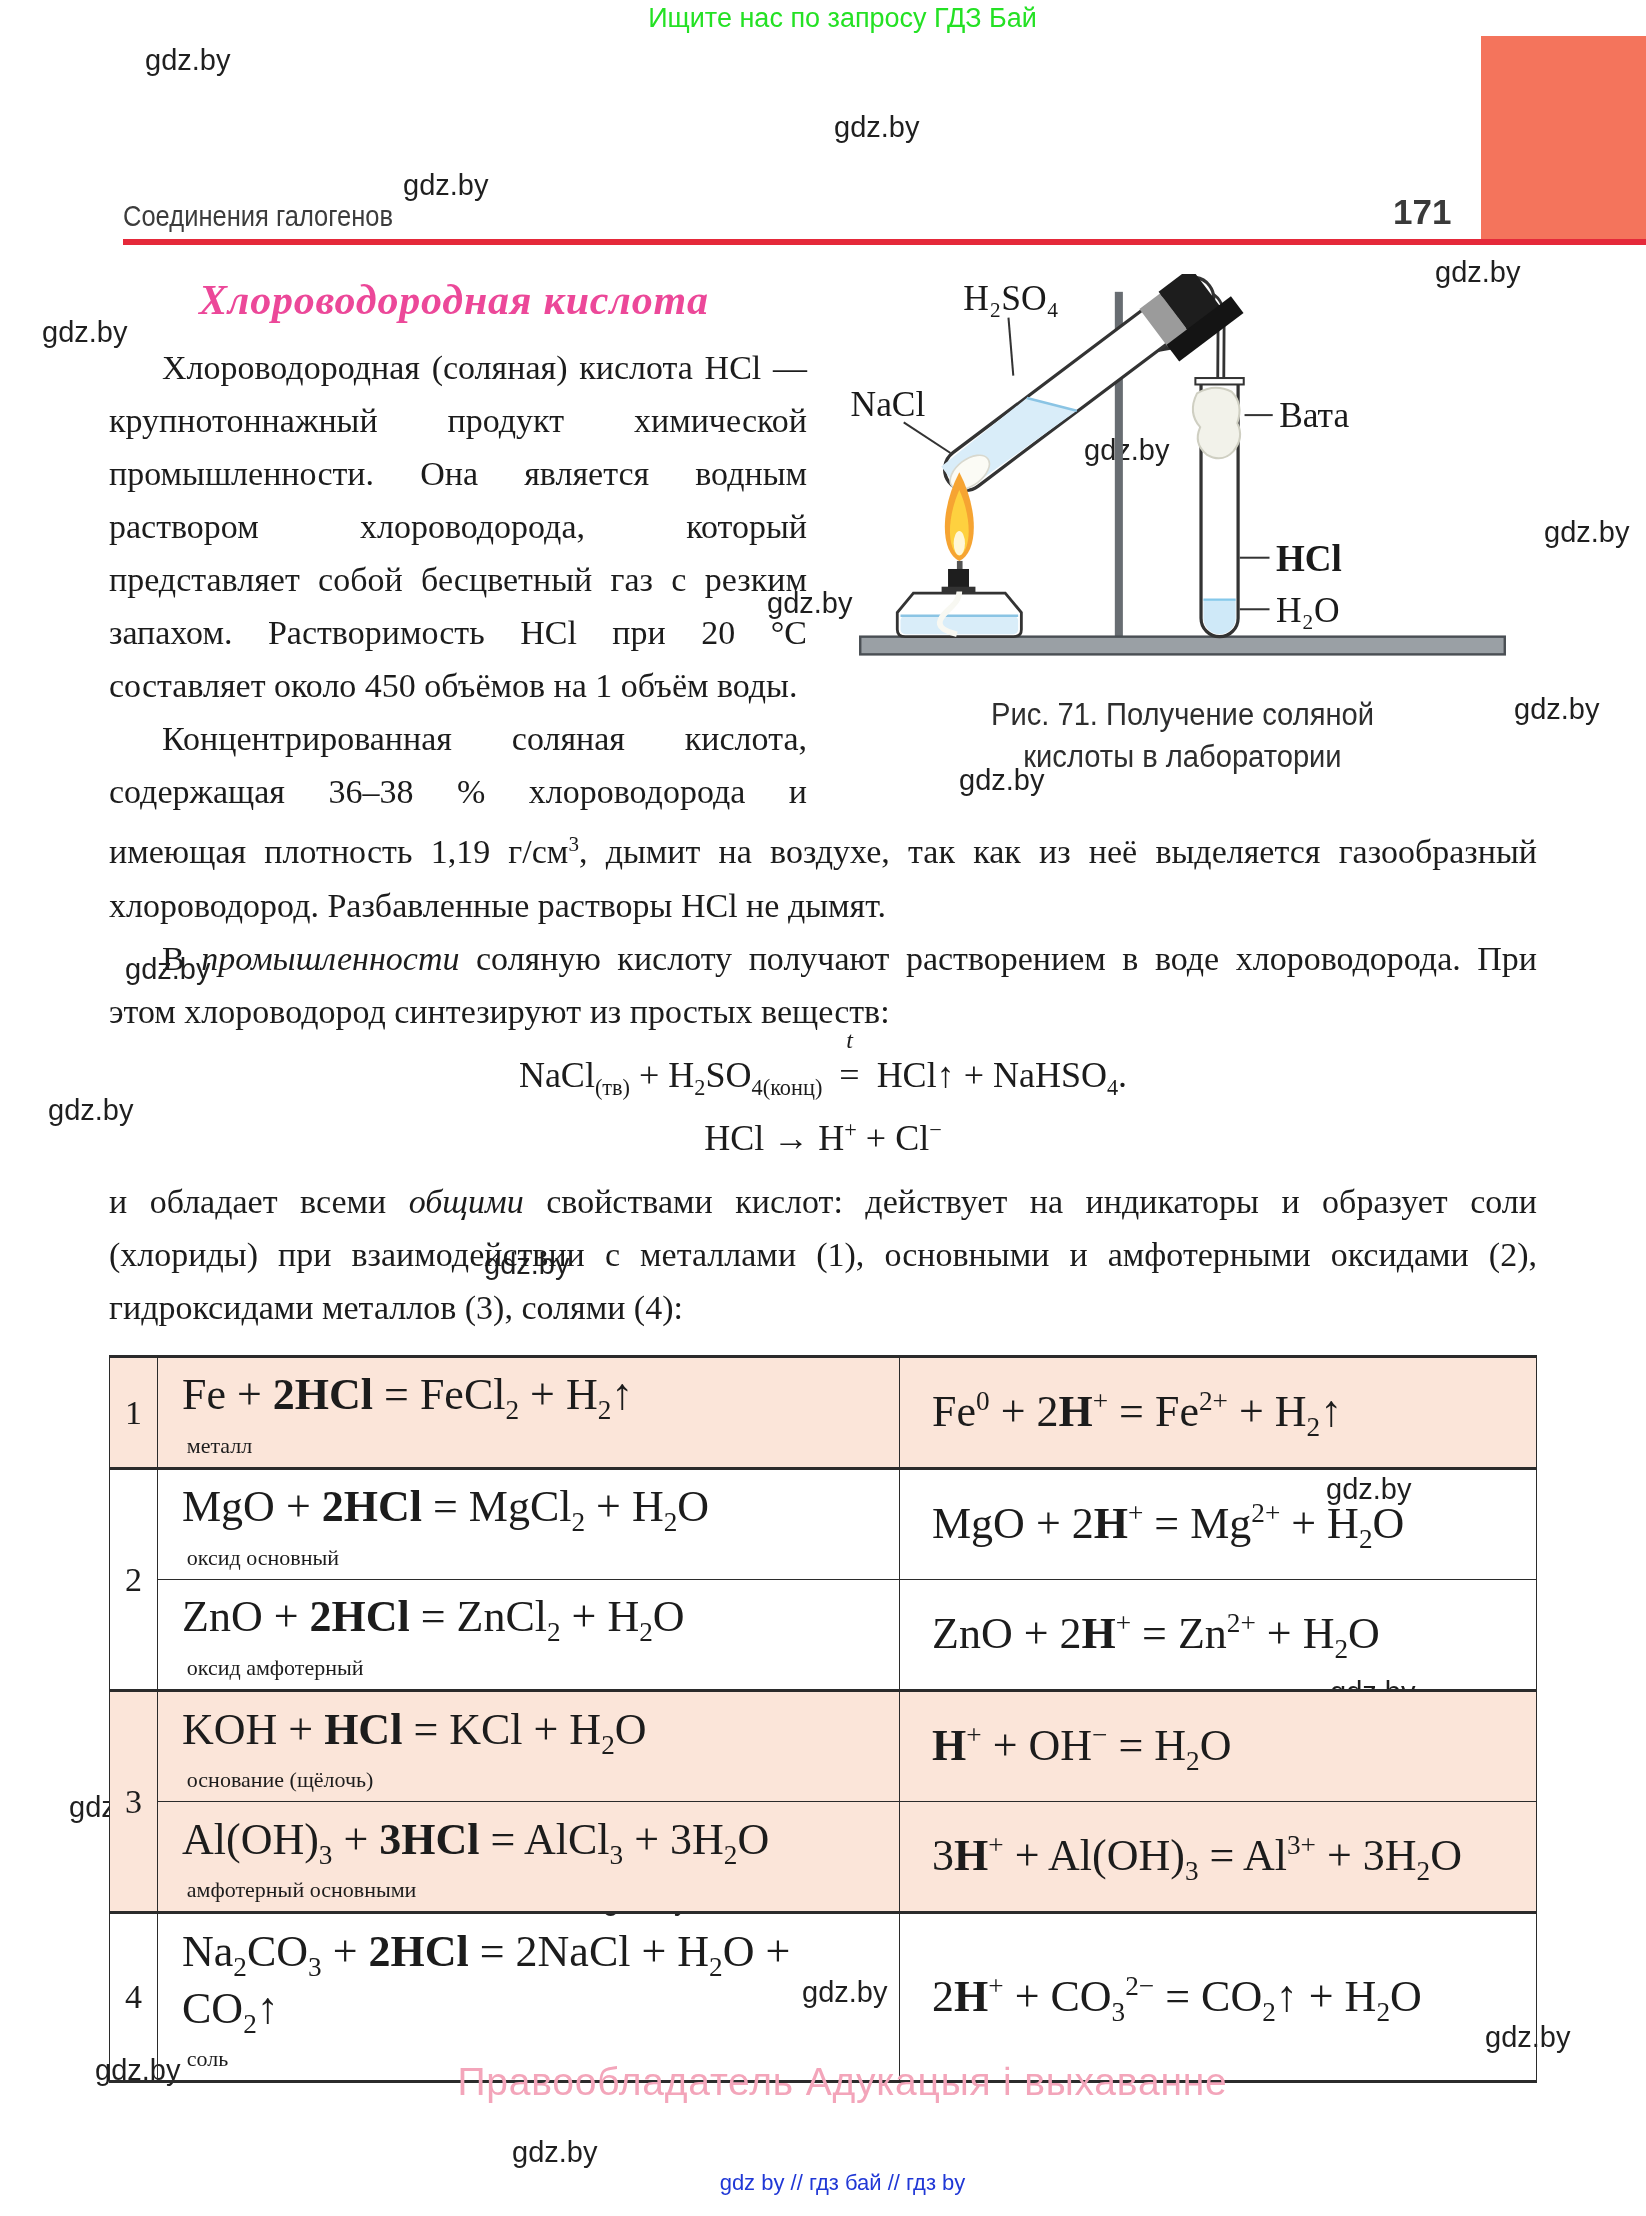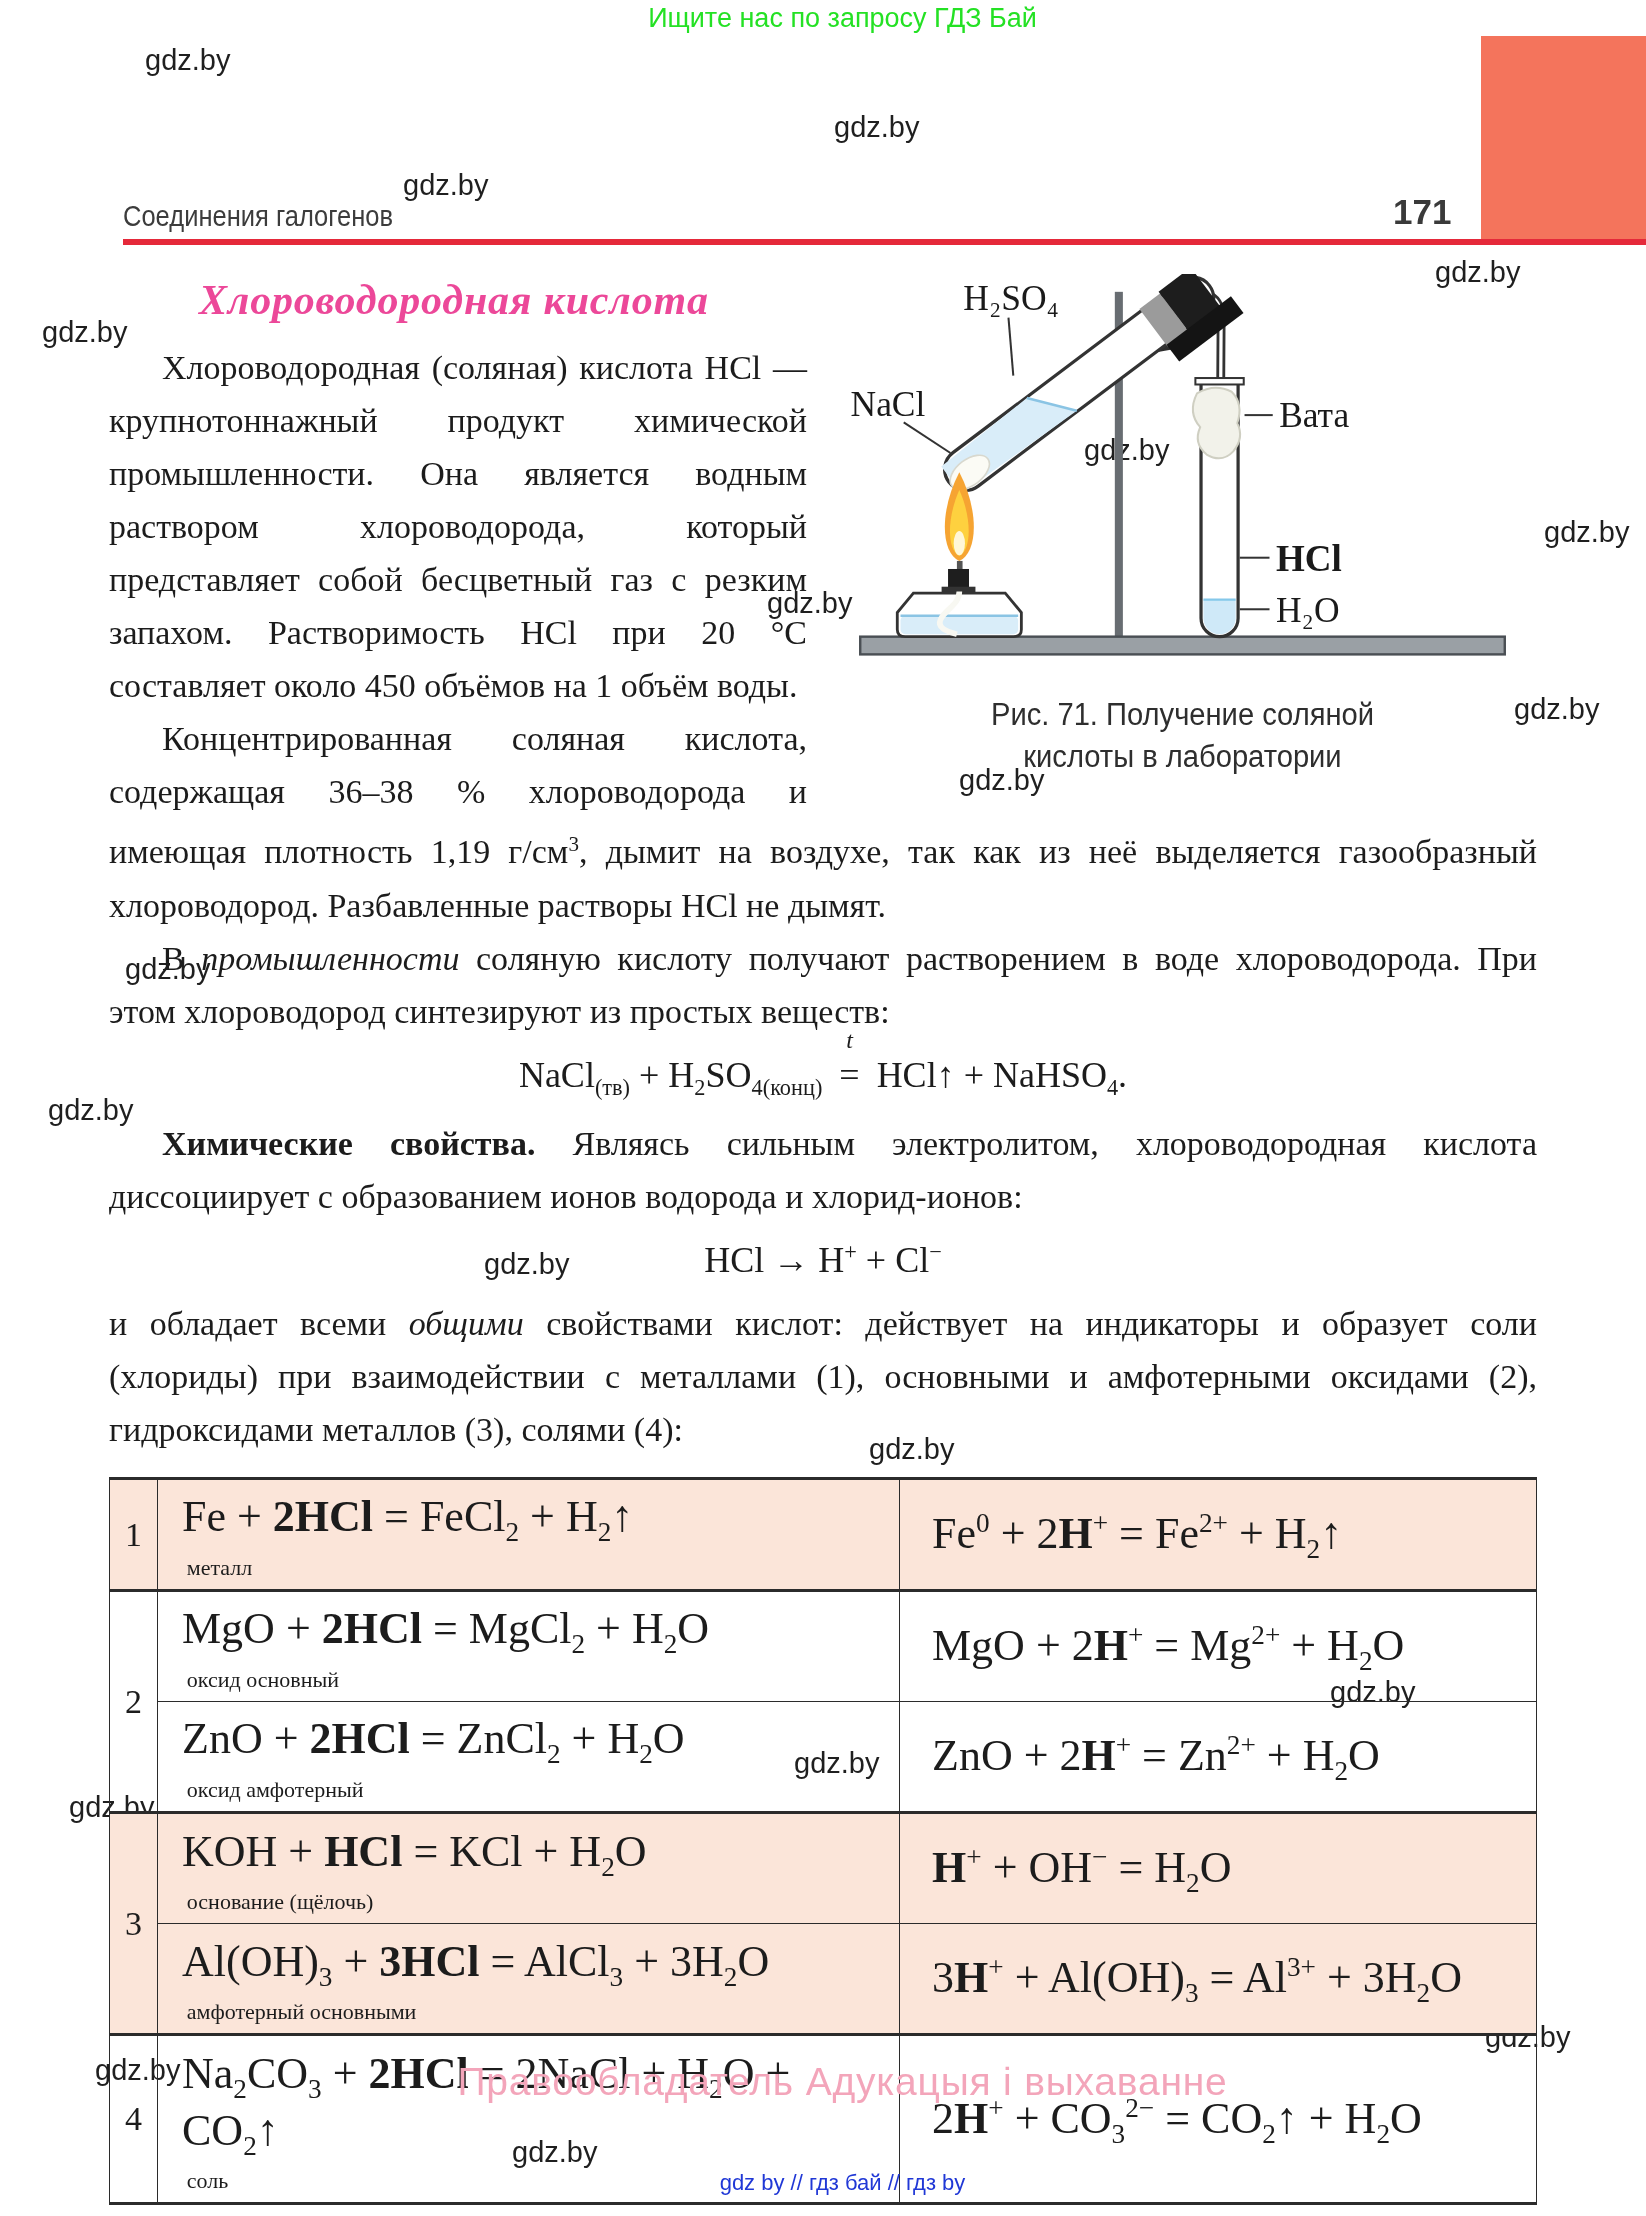--- a/index.html
+++ b/index.html
@@ -167,21 +167,20 @@
         <div>кислоты в лаборатории</div>
       </div>
     </div>
 
     <h1 class="title">Хлороводородная кислота</h1>
 
     <p class="body">Хлороводородная (соляная) кислота HCl — крупнотоннажный продукт химической промышленности. Она является водным раствором хлороводорода, который представляет собой бесцветный газ с резким запахом. Растворимость HCl при 20 °С составляет около 450 объёмов на 1 объём воды.</p>
     <p class="body">Концентрированная соляная кислота, содержащая 36–38 % хлороводорода и имеющая плотность 1,19 г/см<sup>3</sup>, дымит на воздухе, так как из неё выделяется газообразный хлороводород. Разбавленные растворы HCl не дымят.</p>
     <p class="body">В <i>промышленности</i> соляную кислоту получают растворением в воде хлороводорода. При этом хлороводород синтезируют из простых веществ:</p>
     <div class="center-eq">NaCl<sub>(тв)</sub> + H<sub>2</sub>SO<sub>4(конц)</sub> <span class="teq"><span class="tmark">t</span>=</span> HCl↑ + NaHSO<sub>4</sub>.</div>
-    <p class="body"><b>Химические свойства.</b> Являясь сильным электролитом, хлороводородная кислота диссоциирует с образованием ионов водорода и хлорид-ионов:</p>
     <div class="center-eq">HCl → H<sup>+</sup> + Cl<sup>−</sup></div>
     <p class="body no-indent">и обладает всеми <i>общими</i> свойствами кислот: действует на индикаторы и образует соли (хлориды) при взаимодействии с металлами (1), основными и амфотерными оксидами (2), гидроксидами металлов (3), солями (4):</p>
 
     <table class="props">
       <tbody>
           <tr class="pink thick">
         <td class="num-cell">1</td>
         <td class="eq-cell">
           <div class="eq-line">Fe + <b>2HCl</b> = FeCl<sub>2</sub> + H<sub>2</sub>↑</div>
           <div class="cell-label">металл</div>

